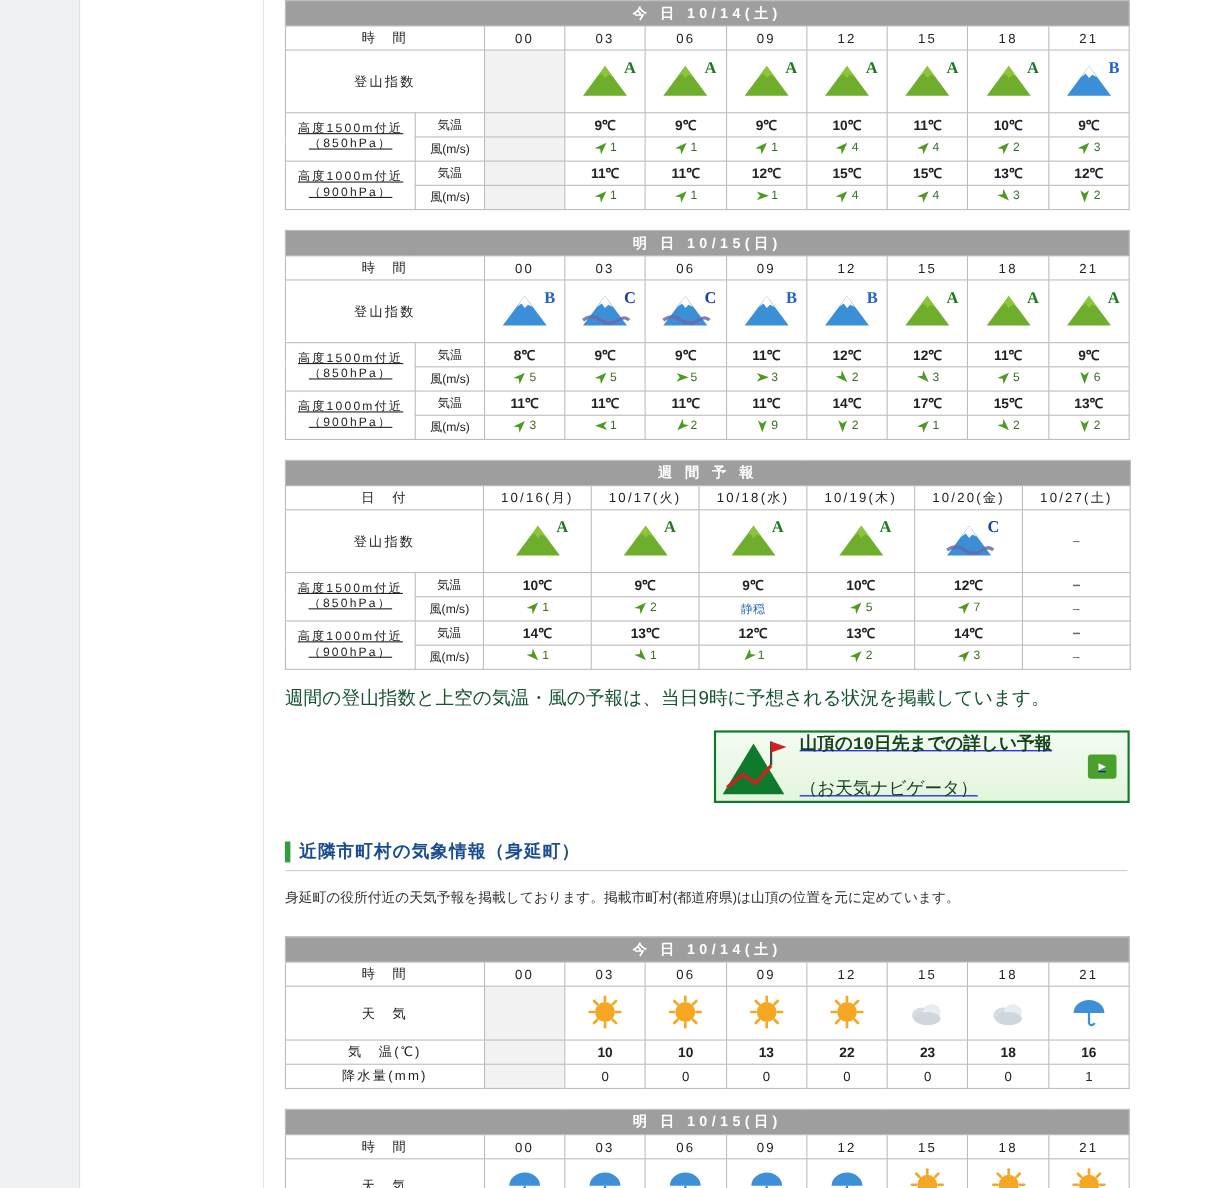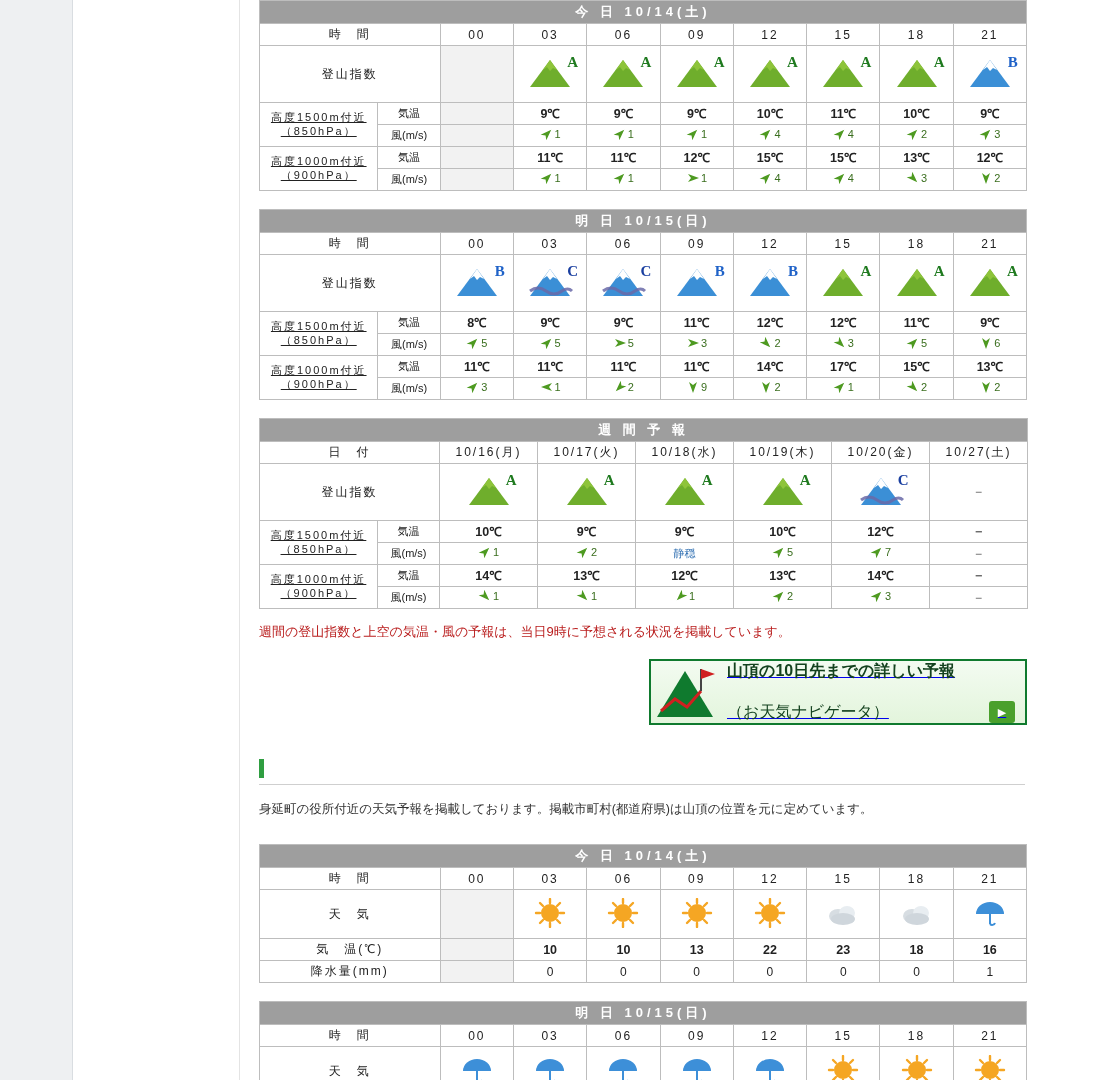--- a/index.html
+++ b/index.html
@@ -137,41 +137,42 @@
     font-size: 15px;
     font-weight: bold;
     font-family: "Liberation Serif", serif;
   }
   .grade.A { color: #1f7a1f; }
   .grade.B { color: #1f62c8; }
   .grade.C { color: #1a3fa0; }
 
   .note {
     margin: 14px 0 0 19px;
-    font-size: 13px;
-    color: #b91c1c;
+    font-size: 17px;
+    color: #14532d;
     width: 760px;
   }
 
   .promo-wrap {
     margin-top: 18px;
     margin-left: 19px;
     width: 768px;
     display: flex;
     justify-content: flex-end;
   }
   .promo {
     width: 378px;
     height: 66px;
     border: 2px solid #0f7a2e;
     background: linear-gradient(#f3fbf1, #e3f5dc);
     display: flex;
-    align-items: flex-end;
+    align-items: center;
     position: relative;
     box-sizing: border-box;
+    font-family: Liberation Mono, monospace;
   }
   .promo .mountain-deco {
     width: 74px;
     height: 62px;
     position: relative;
     flex: none;
   }
   .promo-text {
     flex: 1;
     padding-left: 2px;
@@ -867,20 +868,21 @@
         <span class="promo-text">
           <span class="promo-line1">山頂の10日先までの詳しい予報</span>
           <span class="promo-line2" style="display:block;">（お天気ナビゲータ）</span>
         </span>
         <span class="promo-go">▶</span>
       </a>
     </div>
 
     <div class="section-head">
       <span class="section-bar"></span>
+      <span class="section-title">近隣市町村の気象情報（身延町）</span>
     </div>
     <div class="section-desc">身延町の役所付近の天気予報を掲載しております。掲載市町村(都道府県)は山頂の位置を元に定めています。</div>
 
     <div class="spacer18"></div>
 
     <table class="wx" style="margin-top:8px;">
       <colgroup>
         <col style="width:180px">
         <col style="width:73px">
           <col style="width:73px">

